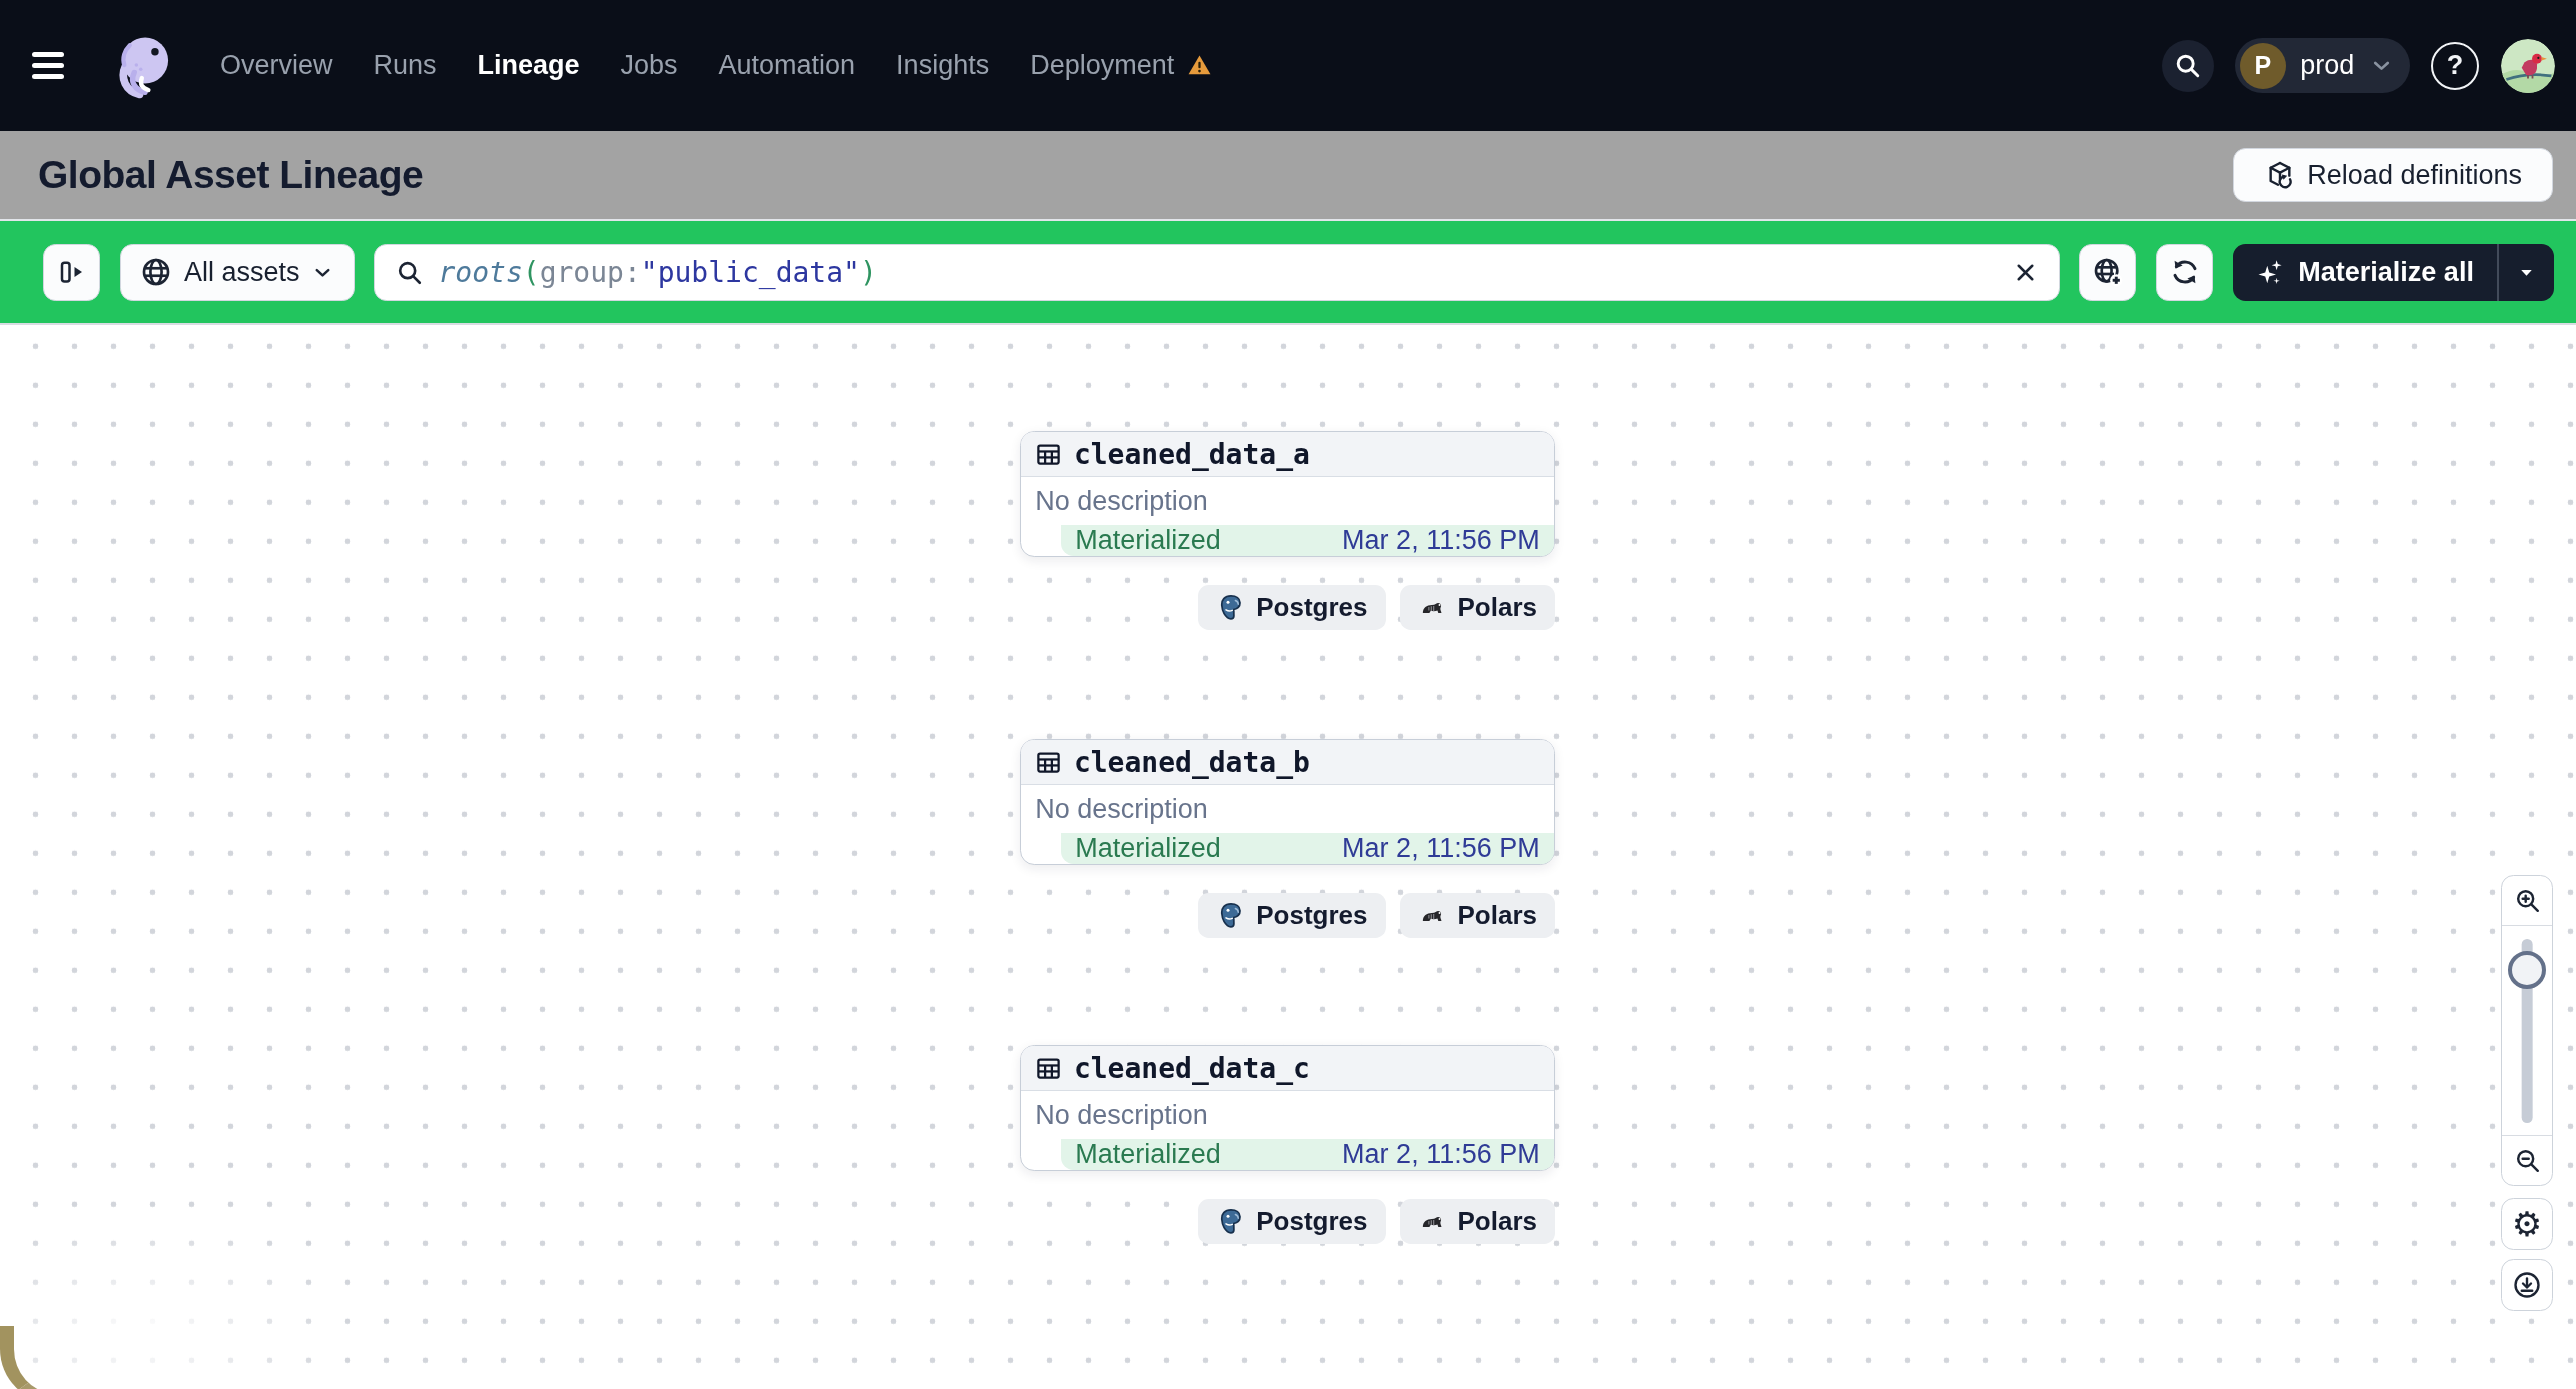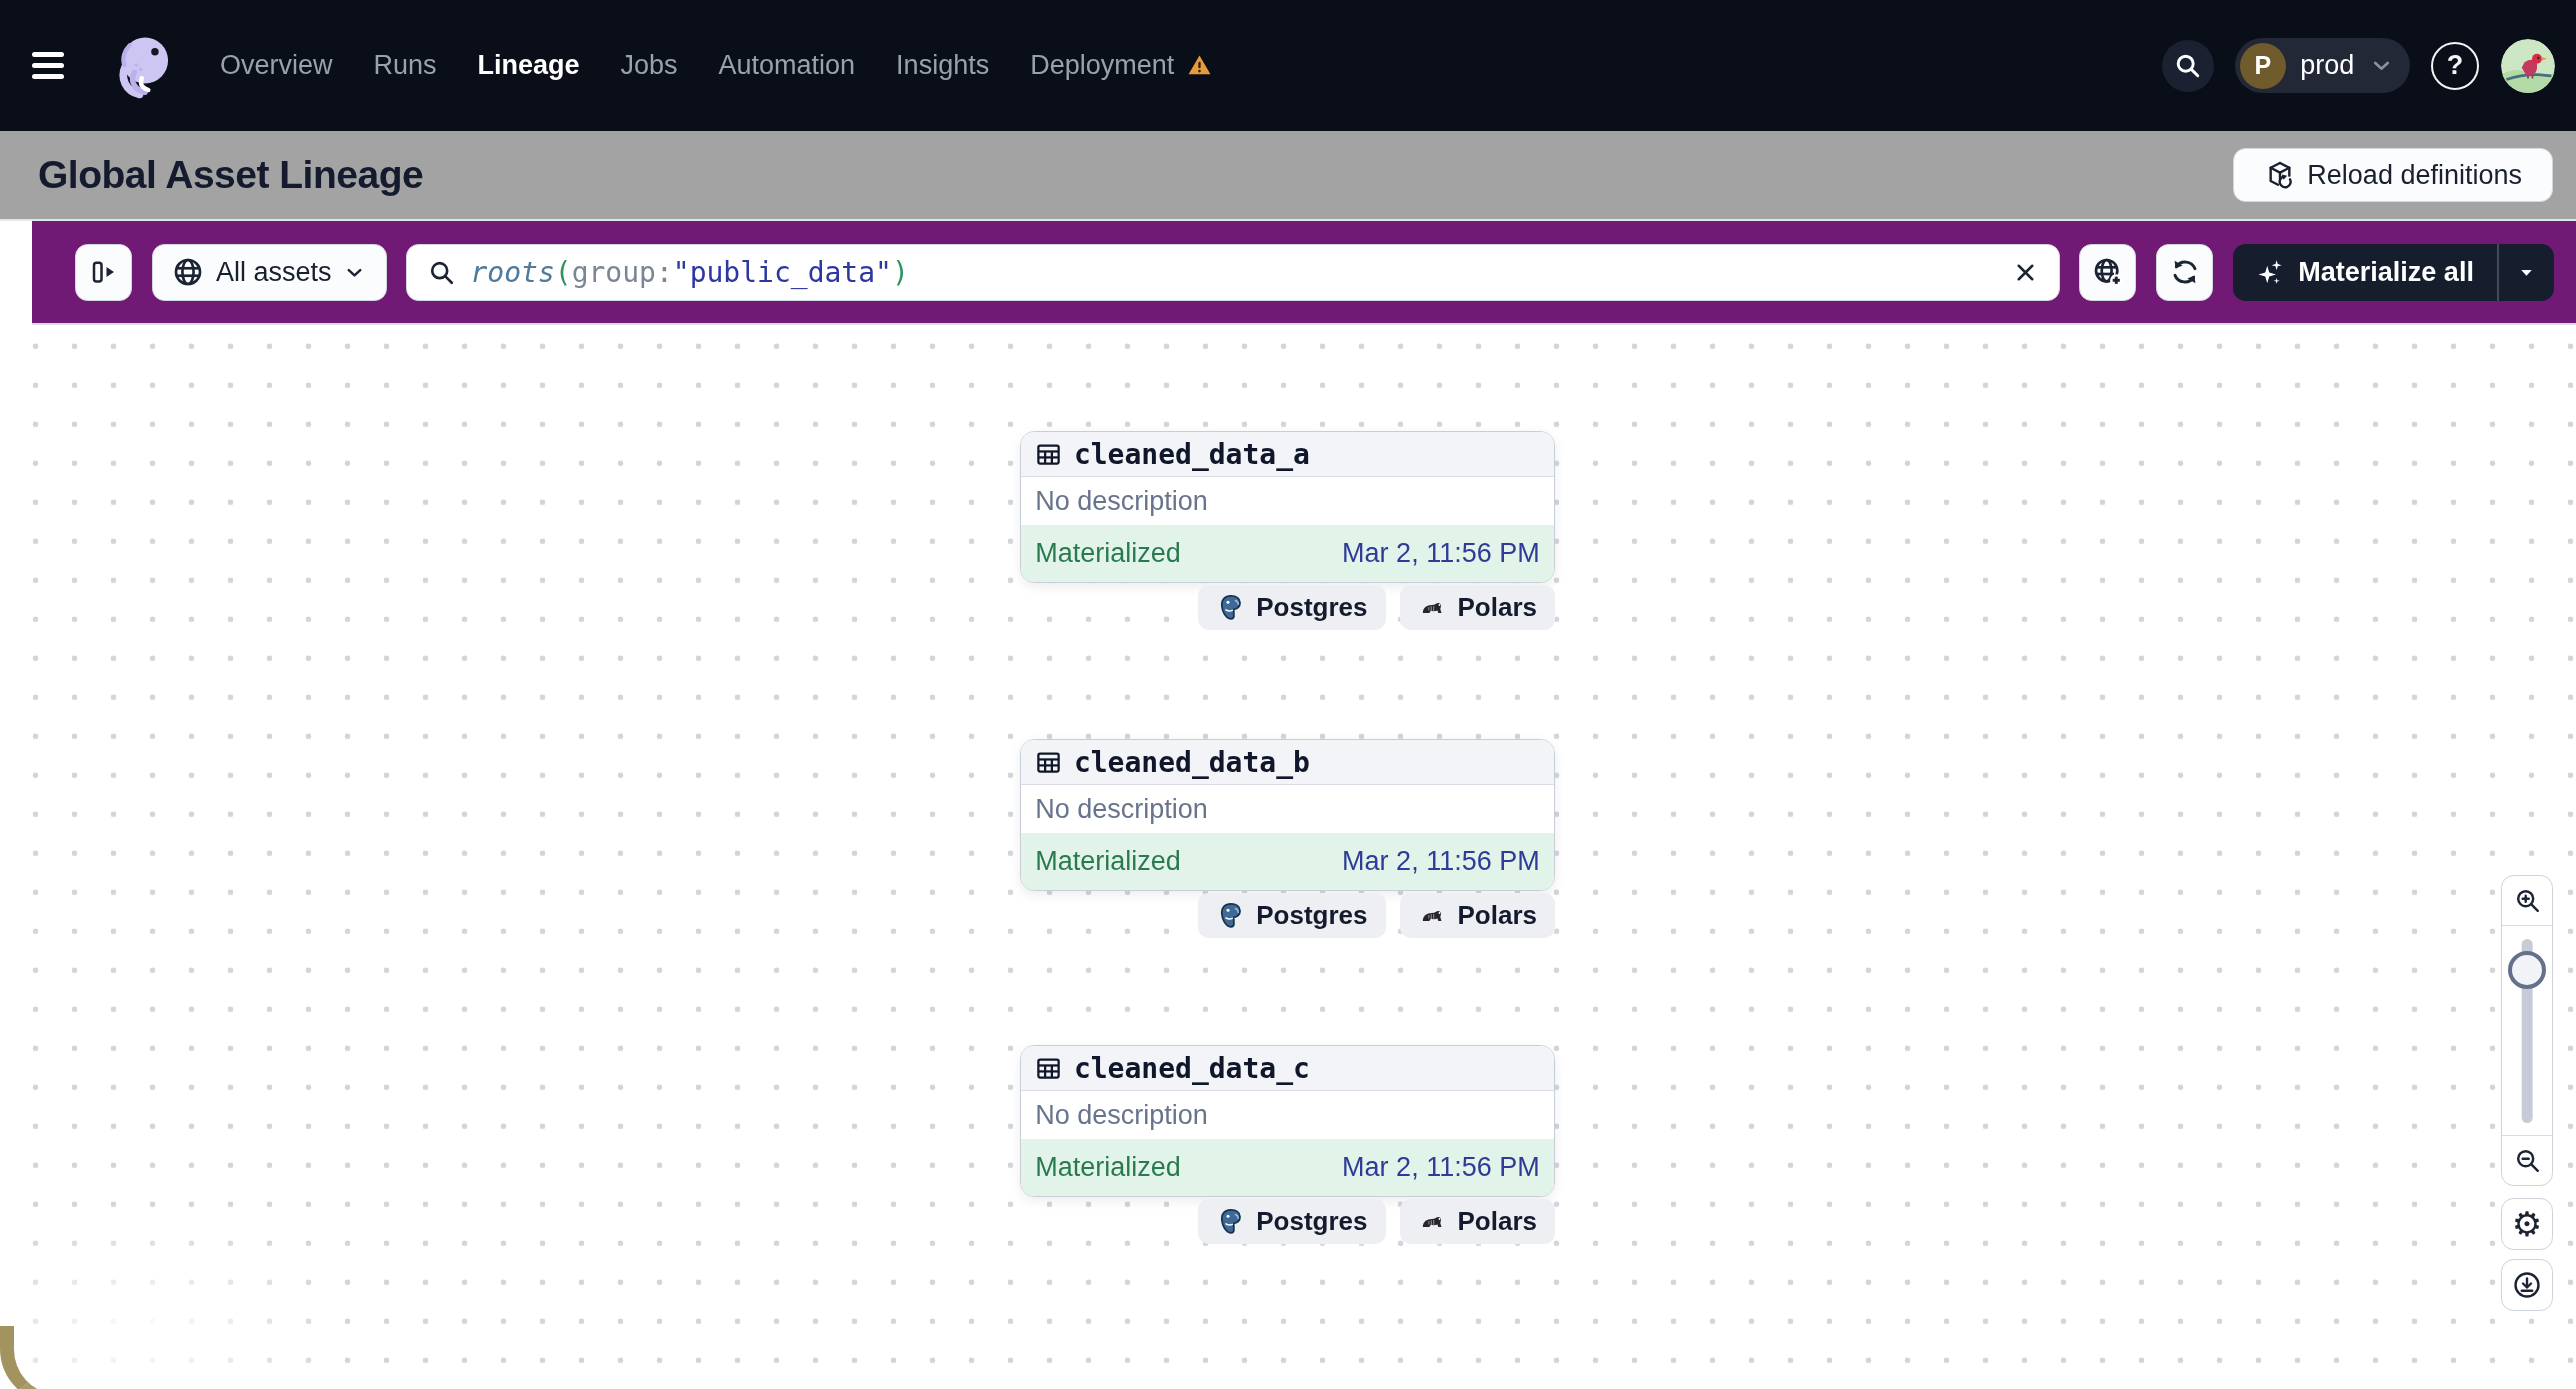--- a/index.html
+++ b/index.html
@@ -31,22 +31,22 @@
   
   .page-header { height:90px; background:#a3a3a3; border-bottom:2.7px solid #e2e5ea;
     display:flex; align-items:center; padding:0 23px 0 38px; }
   .page-title { font-size:39px; font-weight:bold; color:#141b2e; letter-spacing:-0.5px; }
   .hdr-spacer { flex:1; }
   .btn { display:flex; align-items:center; justify-content:center; gap:11.6px; background:#fbfcfd;
     border:1.8px solid #d2d7df; border-radius:12.5px; color:#18202f; font-size:27px; cursor:pointer; }
   .reload-btn { height:54px; padding:0 30px; }
 
   
-  .toolbar { height:104px; background:#701a75; border-bottom:2.7px solid #d8dce2;
-    display:flex; align-items:center; padding:0 22.3px 0 43px; gap:19.7px;margin-left:32px; }
+  .toolbar { height:104px; background:#22c55e; border-bottom:2.7px solid #d8dce2;
+    display:flex; align-items:center; padding:0 22.3px 0 43px; gap:19.7px; }
   .sq-btn { width:57px; height:57px; flex:0 0 auto; }
   .scope-btn { height:57px; padding:0 19.7px; flex:0 0 auto; }
   .searchbox { flex:1; height:57px; border:1.8px solid #d2d7df; border-radius:12.5px; background:#fff;
     display:flex; align-items:center; padding:0 19.7px; gap:14.3px; cursor:text; }
   .query { font-family:"DejaVu Sans Mono", monospace; font-size:28px; display:flex; align-items:center; }
   .q-fn { color:#4e7a9b; font-style:italic; }
   .q-paren { color:#2f9461; }
   .q-key { color:#7b8695; }
   .q-str { color:#2d37a0; }
   .sb-spacer { flex:1; }
@@ -62,22 +62,22 @@
     background-image:radial-gradient(circle, #d2d5db 2.7px, transparent 3.1px);
     background-size:39px 39px; background-position:16px 1.8px; }
 
   .asset-node { position:absolute; left:1020px; width:535px; background:#fff;
     border:1.8px solid #c7ced8; border-radius:14.3px; box-shadow:0 3.6px 10.7px rgba(20,30,50,0.08); cursor:pointer; }
   .an-header { height:45px; background:#f2f4f7; border-bottom:1.8px solid #d9dee5;
     border-radius:12.5px 12.5px 0 0; display:flex; align-items:center; gap:11.6px; padding:0 14.3px; }
   .an-name { font-family:"DejaVu Sans Mono", monospace; font-size:28px; font-weight:bold; color:#10172a; }
   .an-body { height:48px; display:flex; align-items:center; padding:0 14.3px; }
   .an-desc { font-size:27px; color:#68748c; }
-  .an-footer { height:57px; background:#e2f4e9; border-radius:0 0 12.5px 12.5px;
-    display:flex; align-items:center; justify-content:space-between; padding:0 14.3px; }
+  .an-footer { height:31px; background:#e2f4e9; border-radius:0 0 12.5px 12.5px;
+    display:flex; align-items:center; justify-content:space-between; padding:0 14.3px;margin-left:40px; }
   .an-status { font-size:27px; color:#2a7a50; }
   .an-time { font-size:27px; color:#2f3b96; }
 
   .tag-row { position:absolute; left:1020px; width:535px; display:flex; justify-content:flex-end; gap:14.3px; }
   .tag { height:45px; border-radius:10.7px; background:#edeff2; display:flex; align-items:center;
     gap:10.7px; padding:0 18px; font-size:26px; font-weight:bold; color:#141b2e; cursor:pointer; }
 
   
   .zoom-group { position:absolute; left:2501px; top:550px; width:52px; background:#fff;
     border:1.8px solid #cdd3db; border-radius:12.5px; display:flex; flex-direction:column; }

